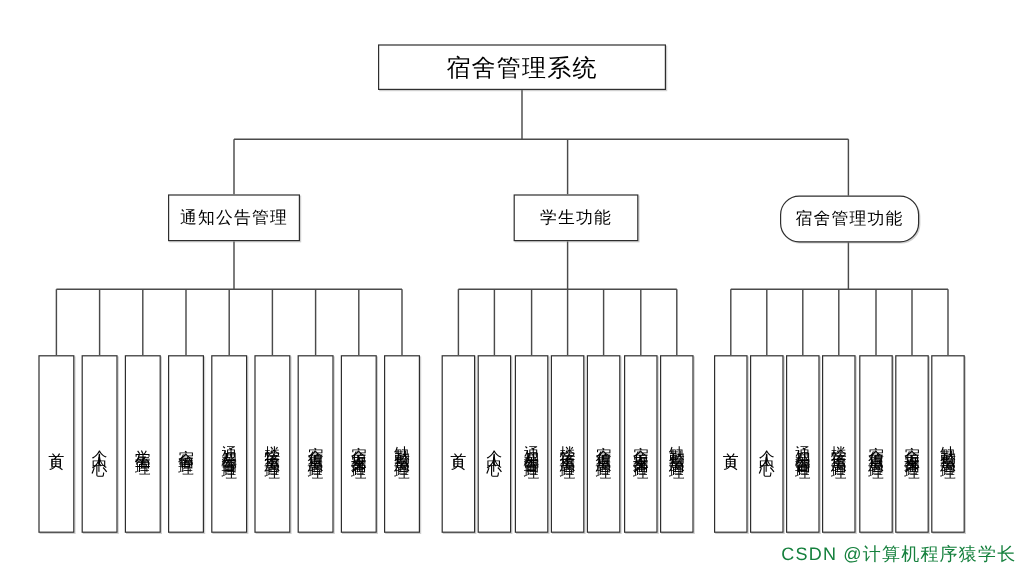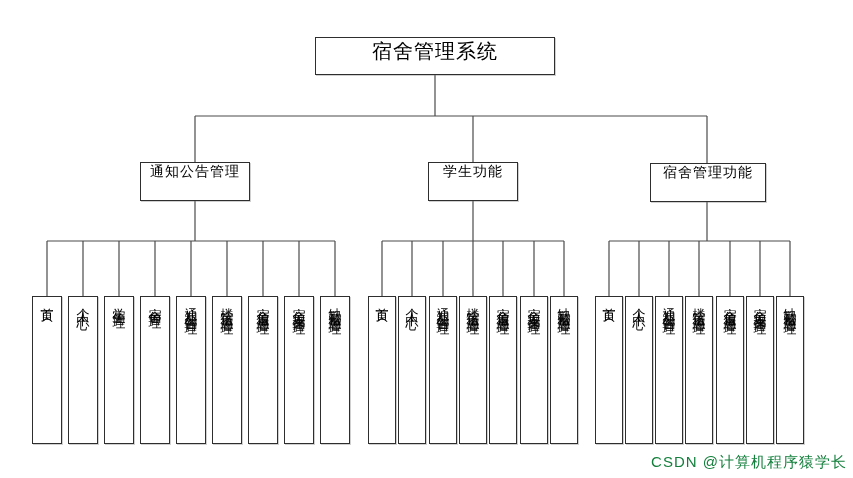--- a/index.html
+++ b/index.html
@@ -16,32 +16,32 @@
     position: absolute;
     left: 0; top: 0;
     width: 853px; height: 478px;
   }
   .box {
     position: absolute;
     background: #ffffff;
     border: 1px solid #2e2e2e;
     box-sizing: border-box;
     display: flex;
-    align-items: flex-start;
+    align-items: center;
     justify-content: center;
     box-shadow: 1px 1px 0 rgba(120,120,120,0.35);
   }
   .root {
     left: 315px; top: 37px; width: 240px; height: 38px;
     font-size: 20px; letter-spacing: 1px;
   }
   .lvl2 { font-size: 14px; letter-spacing: 1px; }
   .lvl2.g0 { left: 140px; top: 162px; width: 110px; height: 39px; }
-  .lvl2.g1 { left: 428px; top: 162px; width: 90px;  height: 39px; }
-  .lvl2.g2 { left: 650px; top: 163px; width: 116px; height: 39px; }
+  .lvl2.g1 { left: 428px; top: 162px; width: 104px;  height: 39px; }
+  .lvl2.g2 { left: 650px; top: 163px; width: 116px; height: 39px; border-radius: 16px; }
   .leaf {
     top: 296px;
     height: 148px;
     font-size: 13px;
   }
   .leaf span {
     writing-mode: vertical-rl;
     text-orientation: upright;
     letter-spacing: 3px;
     line-height: 1;

